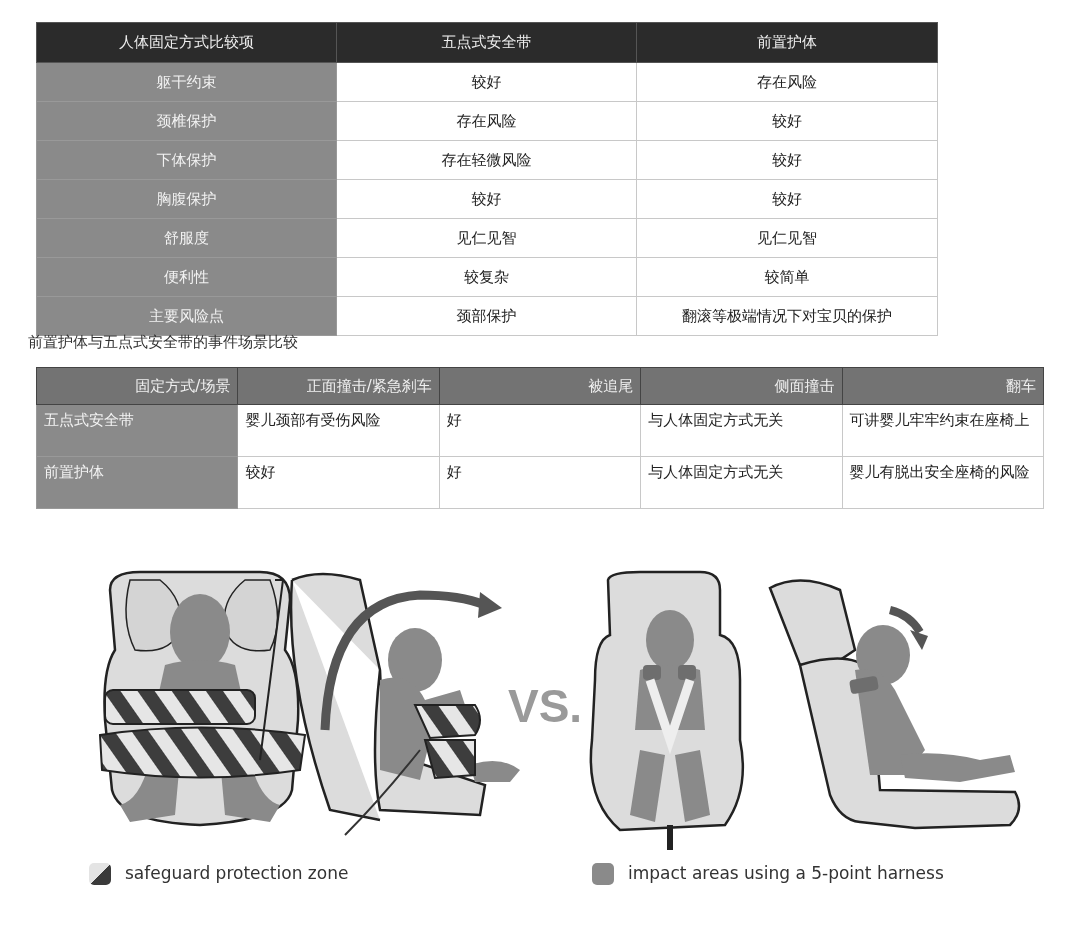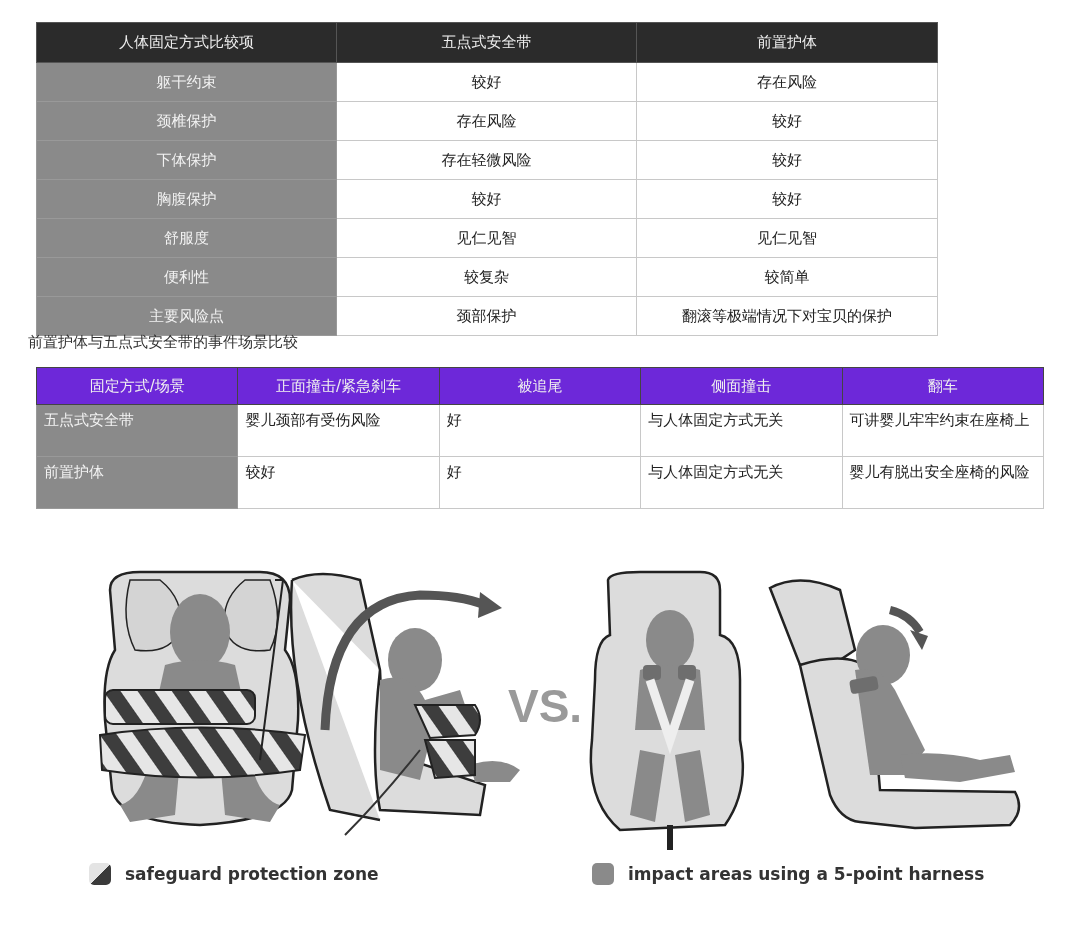--- a/index.html
+++ b/index.html
@@ -6,26 +6,26 @@
   body { width:1080px; height:930px; position:relative; overflow:hidden;
          font-family:"DejaVu Sans","Liberation Sans",sans-serif; color:#222; }
   table { border-collapse:collapse; position:absolute; }
   #t1 { left:36px; top:22px; width:902px; }
   #t1 th { background:#2b2b2b; color:#eee; font-weight:normal; font-size:15px; height:37px; text-align:center; border:1px solid #555; }
   #t1 td { height:36px; font-size:15px; text-align:center; border:1px solid #c8c8c8; color:#222; }
   #t1 td.rowh { background:#8a8a8a; color:#f2f2f2; border-color:#999;margin-top:47px; }
   #t1 .c0 { width:335px; } #t1 .c1 { width:335px; } #t1 .c2 { width:336px; }
   .caption { position:absolute; left:28px; top:333px; font-size:15px; color:#333; }
   #t2 { left:36px; top:367px; width:1008px; }
-  #t2 th { background:#6d28d9; color:#f0f0f0; font-weight:normal; font-size:15px; height:36px; text-align:center; padding:0 7px; border:1px solid #444; }
+  #t2 th { background:#737373; color:#f0f0f0; font-weight:normal; font-size:15px; height:36px; text-align:right; padding:0 7px; border:1px solid #444; }
   #t2 td { font-size:15px; text-align:left; vertical-align:top; padding:7px 7px 4px; height:40px; line-height:16px; border:1px solid #c8c8c8; color:#222; }
   #t2 td.rowh { background:#8a8a8a; color:#f2f2f2; border-color:#999; }
   #t2 col { width:201px; }
   .illus { position:absolute; left:80px; top:560px; width:960px; height:300px; }
-  .legend { position:absolute; top:863px; display:flex; align-items:center; font-size:17px; font-weight:bold; color:#333; }
+  .legend { position:absolute; top:863px; display:flex; font-size:17px; font-weight:normal; color:#333; }
   .legend .sw { width:22px; height:22px; border-radius:5px; margin-right:14px; }
   .sw-safe { background:linear-gradient(135deg,#e4e4e4 50%,#3a3a3a 50%); }
   .sw-impact { background:#8a8a8a; }
 </style>
 </head>
 <body>
 
 <table id="t1">
   <thead>
     <tr>

